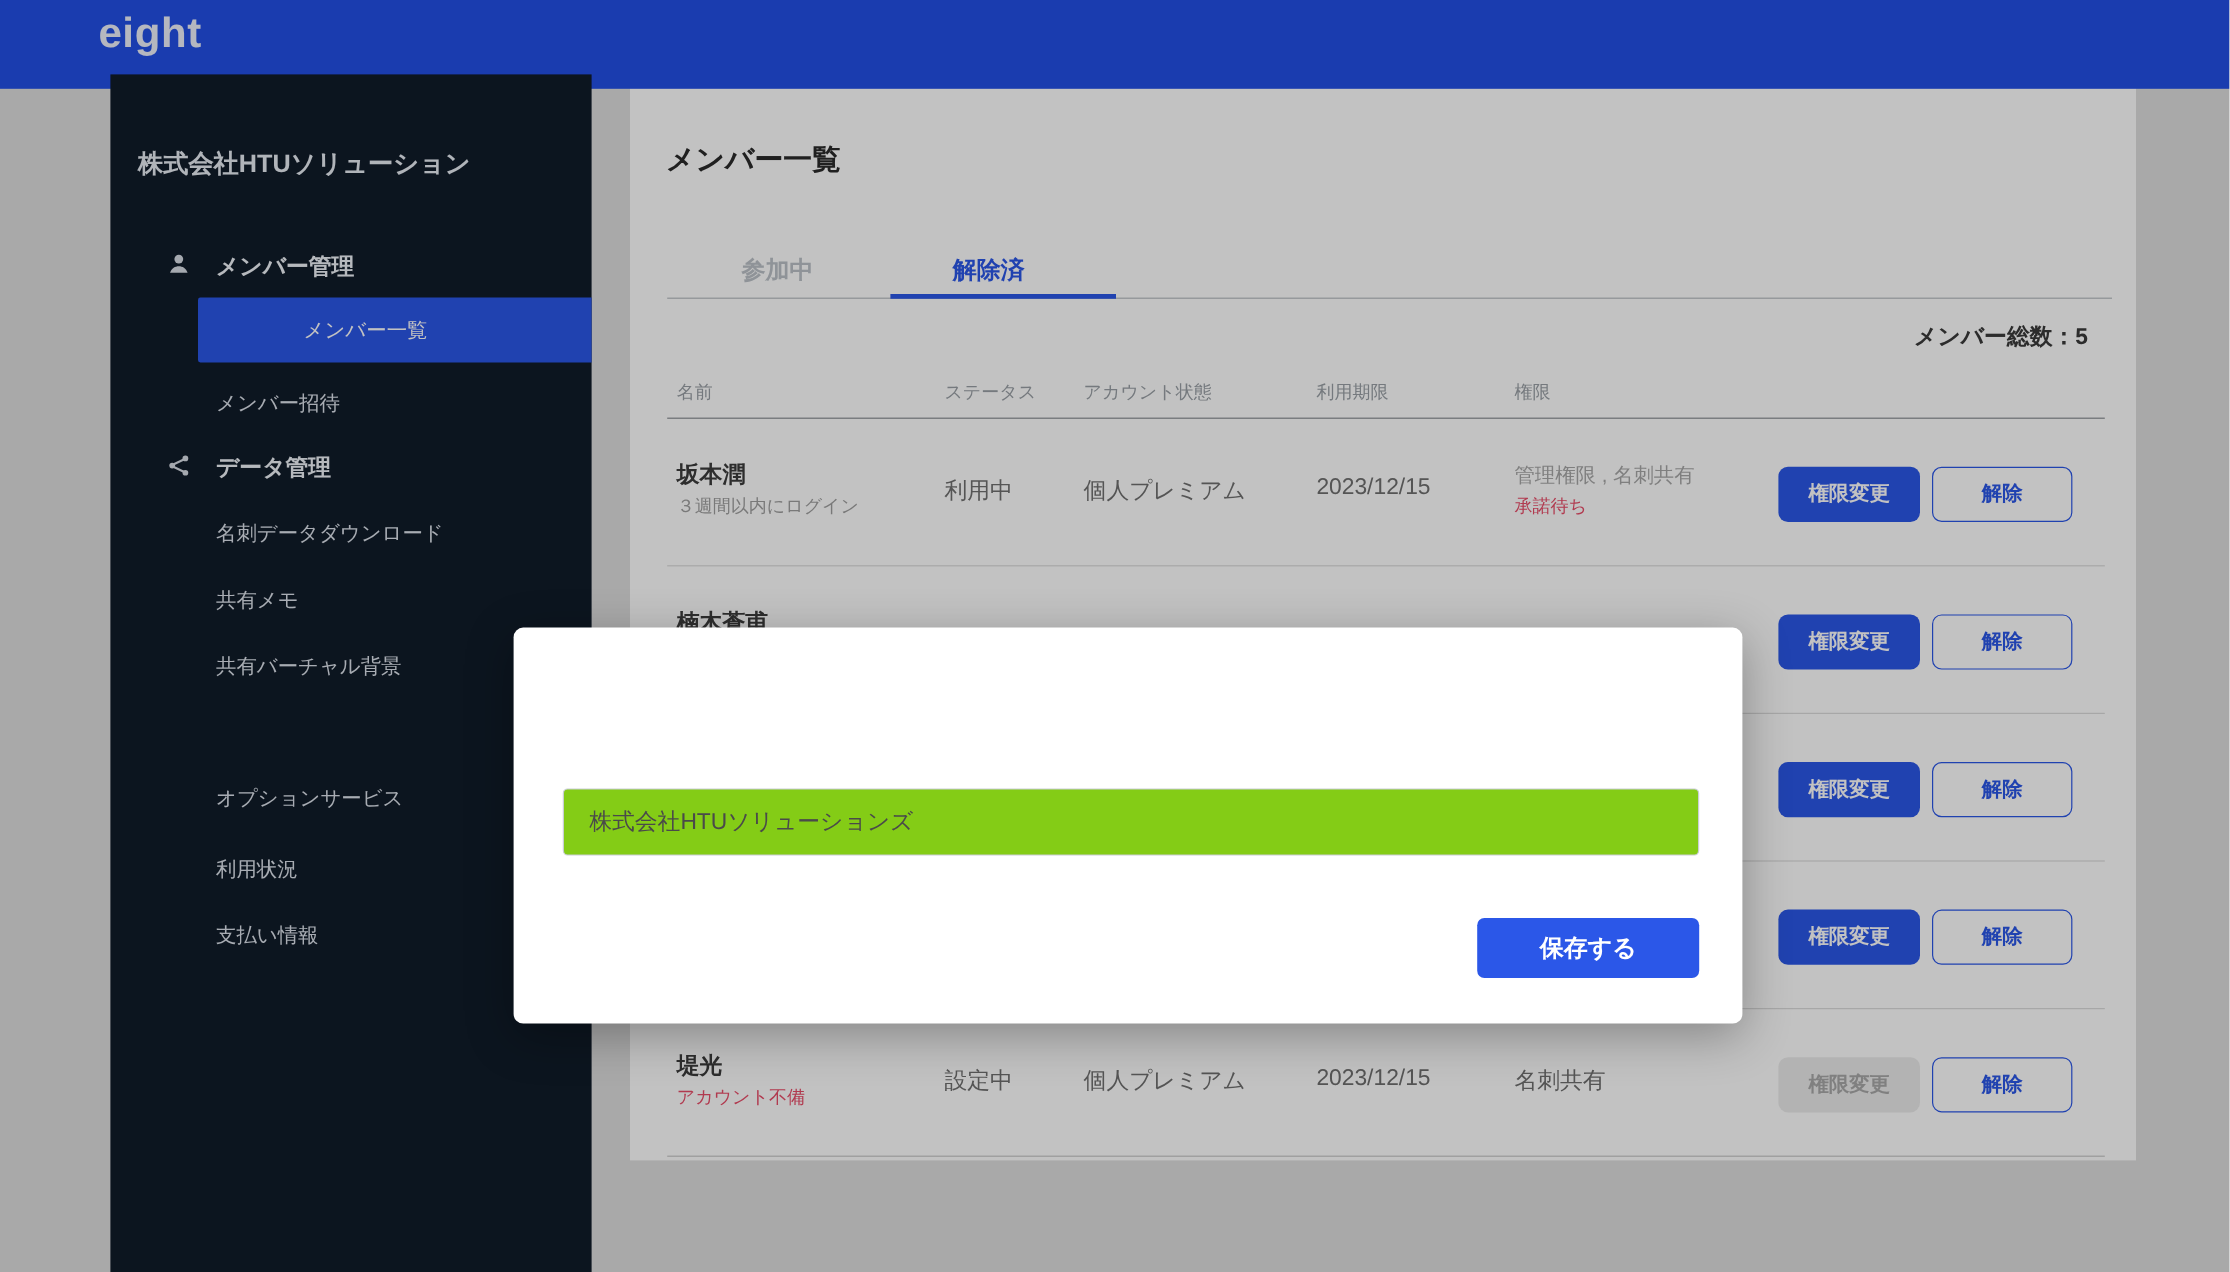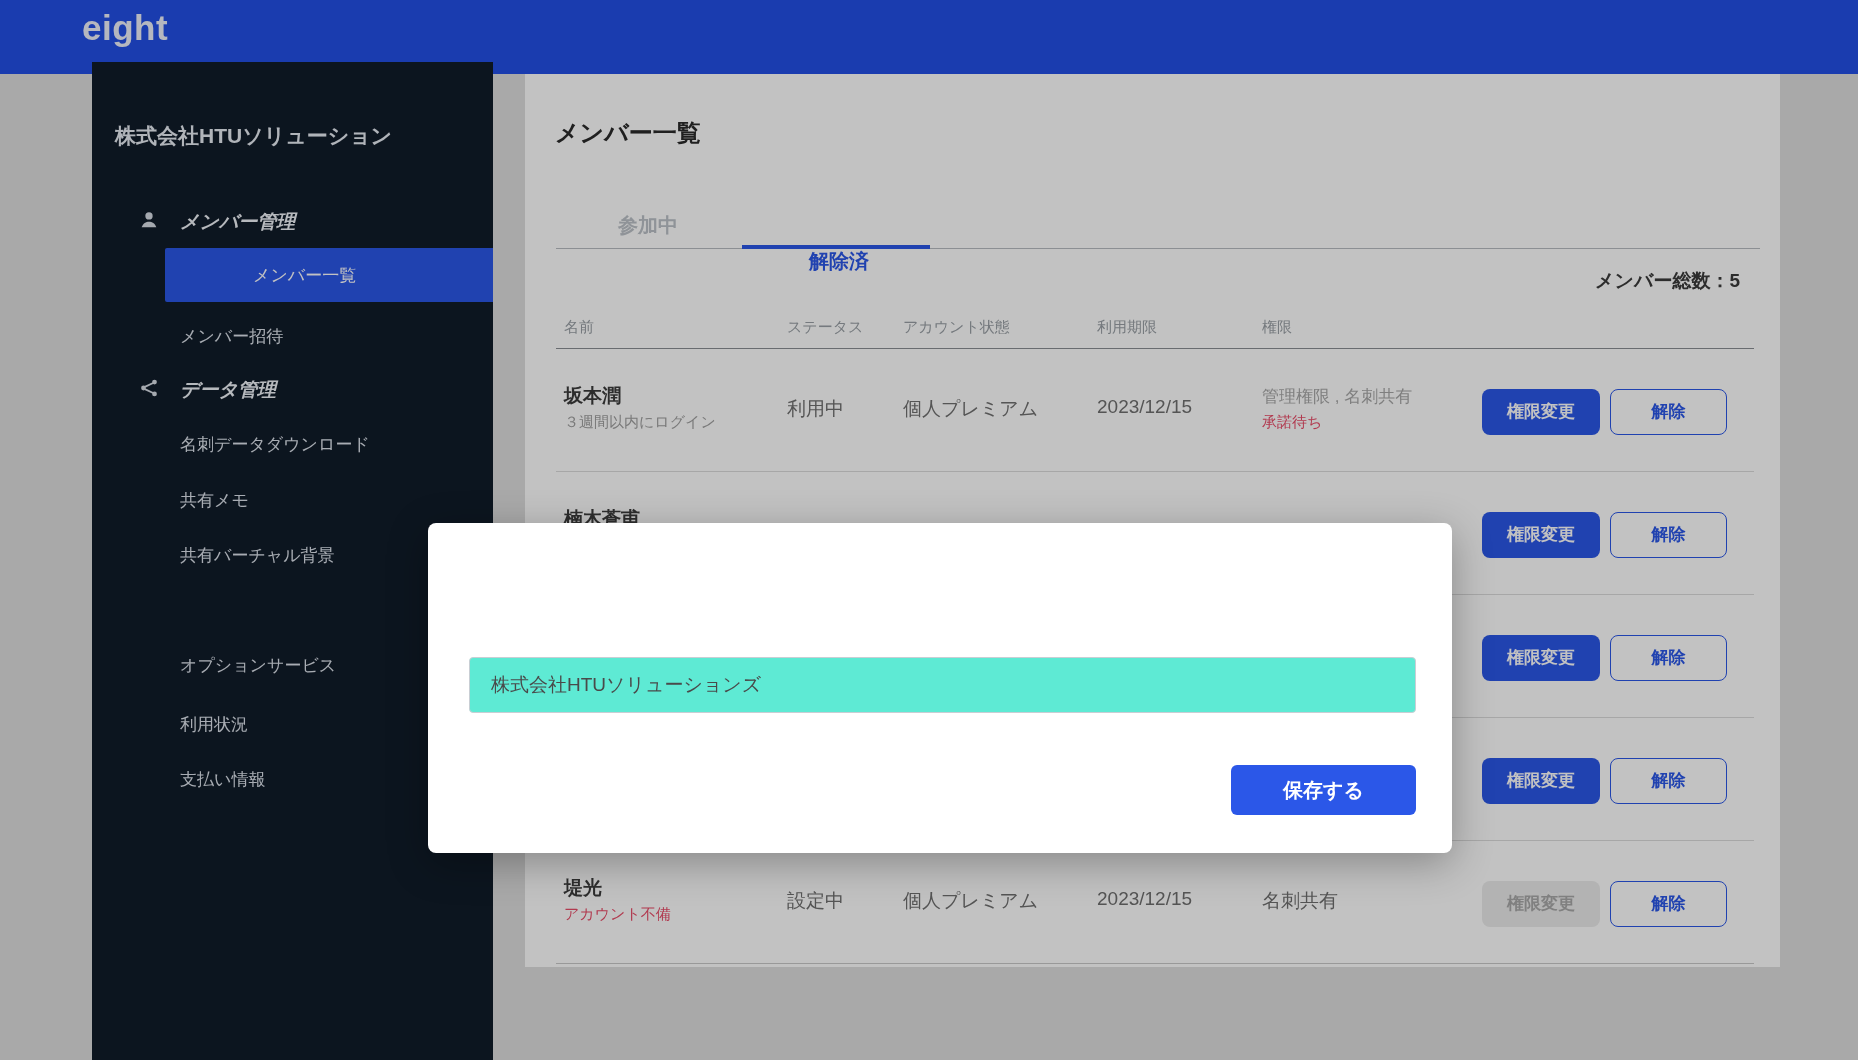--- a/index.html
+++ b/index.html
@@ -15,31 +15,31 @@
   .topbar{position:absolute;left:0;top:0;width:1858px;height:74px;background:var(--header-bg);z-index:2;}
   .logo{position:absolute;left:82px;top:8px;font-size:35px;font-weight:bold;letter-spacing:.5px;color:#eef1fb;}
   .topbar-icons{position:absolute;right:0;top:0;height:62px;}
 
   
   .sidebar{position:absolute;left:92px;top:62px;width:401px;height:998px;background:var(--sidebar-bg);z-index:2;}
   .company{position:absolute;left:23px;top:60px;width:360px;font-size:21px;font-weight:bold;color:#e8edf4;}
   .side-head{position:absolute;left:0;width:401px;height:26px;color:#f0f4f9;font-size:19px;font-weight:bold;}
   .side-head .sh-icon{position:absolute;left:46px;top:1px;width:22px;height:22px;color:#d9dee6;}
   .side-head .sh-icon svg{width:22px;height:22px;display:block;}
-  .side-head .sh-label{position:absolute;left:88px;top:1px;font-style:italic;}
+  .side-head .sh-label{position:absolute;left:88px;top:1px;}
   .side-item{position:absolute;left:0;width:401px;height:24px;font-size:17px;color:#dde3eb;cursor:pointer;}
   .side-item span{position:absolute;left:88px;top:1px;}
   .side-item.selected{left:73px;width:328px;height:54px;background:var(--brand);border-radius:2px 0 0 2px;color:#ffffff;}
   .side-item.selected span{top:16px;}
 
   
   .card{position:absolute;left:525px;top:62px;width:1255px;height:905px;background:var(--card-bg);z-index:1;}
   .page-title{position:absolute;left:30px;top:55px;font-size:24px;font-weight:bold;color:#2b2b2b;}
   .tab{position:absolute;top:150px;height:36px;width:188px;text-align:center;font-size:20px;font-weight:bold;color:#bcc2c8;cursor:pointer;}
-  .tab.t0{left:29px;} .tab.t1{left:220px;margin-top:36px;}
+  .tab.t0{left:29px;} .tab.t1{left:205px;}
   .tab.active{color:var(--brand);}
   .tabs-line{position:absolute;left:31px;top:186px;width:1204px;height:1px;background:#b9bdc2;}
   .tab-underline{position:absolute;left:217px;top:183px;width:188px;height:4px;background:var(--brand);}
   .member-total{position:absolute;right:40px;top:206px;font-size:19px;font-weight:bold;color:#3a3a3a;}
   .th{position:absolute;top:256px;font-size:15px;color:#9aa0a6;}
   .th.c0{left:39px;} .th.c1{left:262px;} .th.c2{left:378px;} .th.c3{left:572px;} .th.c4{left:737px;}
   .thead-line{position:absolute;left:31px;top:286px;width:1198px;height:1px;background:#8a8f94;}
   .row{position:absolute;left:31px;width:1198px;height:123px;border-bottom:1px solid #dcdcdc;}
   .row .name{position:absolute;left:8px;top:34px;font-size:19px;font-weight:bold;color:#3c3c3c;}
   .row .note{position:absolute;left:8px;top:64px;font-size:15px;color:#a0a0a0;}
@@ -54,21 +54,21 @@
   .btn.change{left:926px;width:118px;background:var(--brand);color:#ffffff;border:none;}
   .btn.change.disabled{background:#ececec;color:#a9a9a9;cursor:default;}
   .btn.remove{left:1054px;width:117px;background:#ffffff;color:var(--brand);border:1px solid var(--brand);}
 
   
   .overlay{position:absolute;inset:0;background:rgba(0,0,0,0.24);z-index:40;}
   .modal{position:absolute;left:428px;top:523px;width:1024px;height:330px;background:#ffffff;border-radius:8px;
          box-shadow:0 10px 40px rgba(0,0,0,0.30);z-index:60;}
   .modal-title{position:absolute;left:39px;top:36px;font-size:29px;font-weight:bold;color:#222222;}
   .modal-input{position:absolute;left:41px;top:134px;width:947px;height:56px;border:1px solid #c9ced4;border-radius:4px;
-         padding:0 21px;font-size:19px;color:#4a4a4a;font-family:inherit;background:#5eead4;outline:none;}
+         padding:0 21px;font-size:19px;color:#4a4a4a;font-family:inherit;background:#84cc16;outline:none;}
   .mbtn{position:absolute;top:242px;height:50px;border-radius:6px;font-size:20px;font-weight:bold;font-family:inherit;cursor:pointer;}
   .mbtn.cancel{left:594px;width:188px;background:#ffffff;color:var(--brand);border:1.5px solid var(--brand);}
   .mbtn.save{left:803px;width:185px;background:var(--brand);color:#ffffff;border:none;}
 </style>
 </head>
 <body>
 
 <div class="stage">
 
   <div class="topbar">

